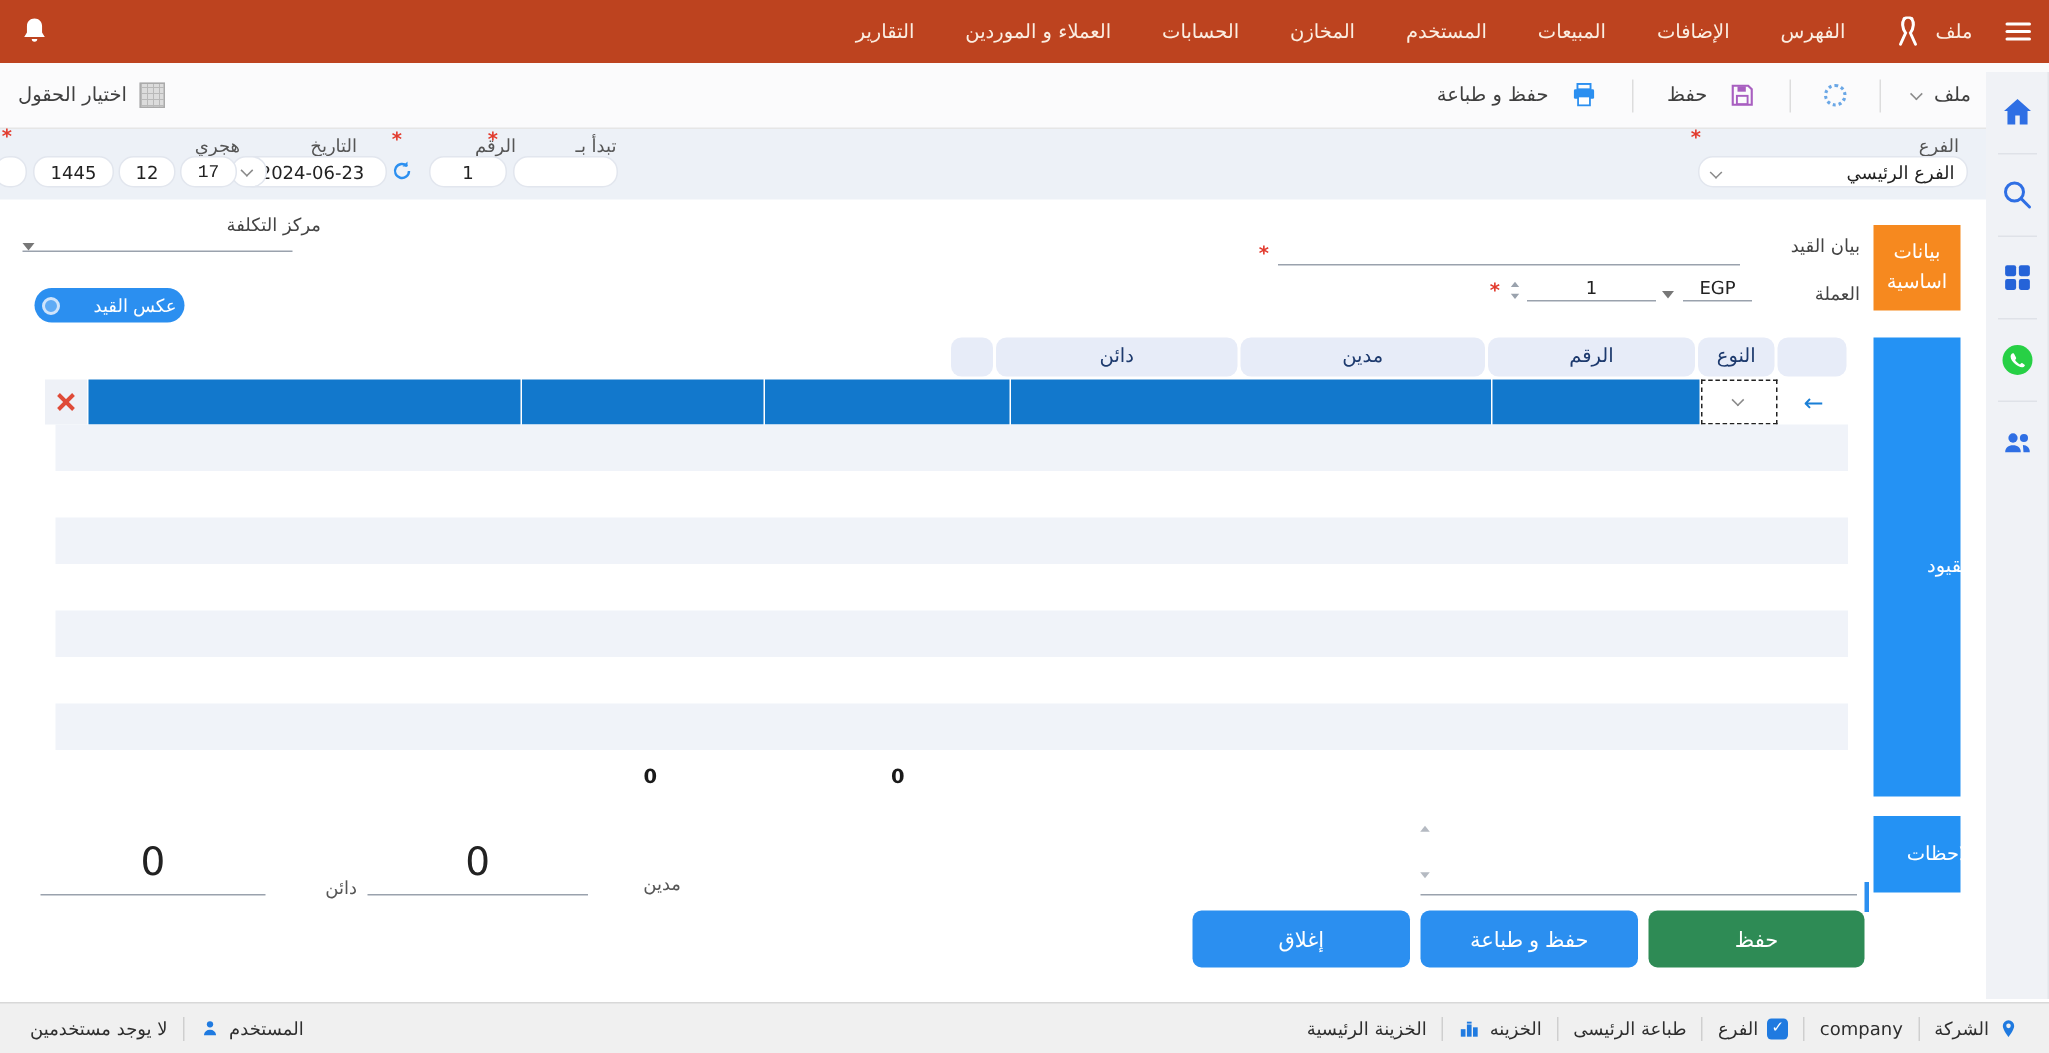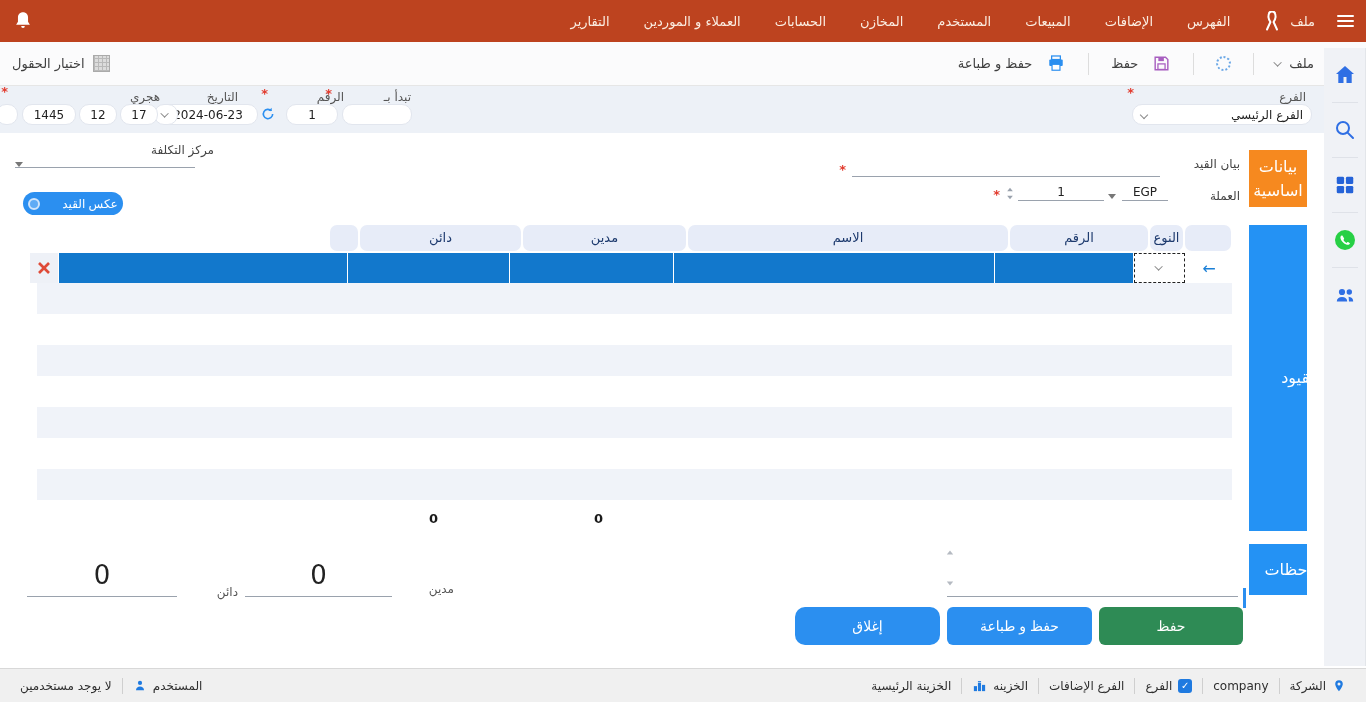--- a/index.html
+++ b/index.html
@@ -46,21 +46,21 @@
   .pill .val { flex:1; text-align:center; direction:ltr; }
 
   
   .uline { position:absolute; border-bottom:1px solid #9aa2ad; }
   .mini-arrows { position:absolute; display:flex; flex-direction:column; gap:3px; }
   .tri-up { width:0; height:0; border-left:4px solid transparent; border-right:4px solid transparent; border-bottom:5px solid #9aa2ad; }
   .tri-down { width:0; height:0; border-left:4px solid transparent; border-right:4px solid transparent; border-top:5px solid #9aa2ad; }
   .sel-caret { position:absolute; width:0; height:0; border-left:4px solid transparent; border-right:4px solid transparent; border-top:5px solid #777; }
 
   
-  .side-tab { position:absolute; right:59px; width:58px; color:#fff; font-size:16px; display:flex;
+  .side-tab { position:absolute; right:59px; width:58px; color:#fff; font-size:13px; display:flex;
               align-items:center; justify-content:center; text-align:center; cursor:pointer; line-height:1.5; padding:4px; }
   .tab-orange { background:#f6891f; }
   .tab-blue   { background:#2492f4;padding-left:48px; } 
   .thead { position:absolute; top:225px; right:134px; height:28px; display:flex; }
   .th { background:#e7ecf8; color:#1d3a6e; font-size:13px; height:26px; line-height:26px; text-align:center;
         border-radius:7px; margin:0 1px; }
   .sel-row { position:absolute; top:253px; right:134px; height:30px; display:flex; }
   .sel-cell { background:#1278cc; height:30px; margin:0 0.5px; }
   .stripe { position:absolute; right:134px; height:31px; }
   .total-zero { position:absolute; font-size:13px; font-weight:bold; color:#1a1a1a; }
@@ -237,21 +237,21 @@
   <span class="req" style="top:86px; right:1098px;">*</span>
   <div class="pill" style="top:104px; right:1108px; width:100px;">
     <span class="val">2024-06-23</span>
   </div>
   <div class="pill" style="top:104px; right:1188px; width:24px; justify-content:center;">
     <span class="caret-down"></span>
   </div>
 
   <span class="flabel" style="top:90px; right:1206px;">هجري</span>
   <span class="req" style="top:84px; right:1358px;">*</span>
-  <div class="pill" style="top:104px; right:1208px; width:38px;">
+  <div class="pill" style="top:104px; right:1208px; width:38px;font-family:Liberation Mono, monospace;">
     <span class="val">17</span>
   </div>
   <div class="pill" style="top:104px; right:1249px; width:38px;">
     <span class="val">12</span>
   </div>
   <div class="pill" style="top:104px; right:1290px; width:54px;">
     <span class="val">1445</span>
   </div>
   <div class="pill" style="top:104px; right:1348px; width:22px;"></div>
 
@@ -281,23 +281,22 @@
     <span>عكس القيد</span>
       <span class="dot"></span>
   </button>
 
   <div class="side-tab tab-orange" style="top:150px; height:57px;">بيانات اساسية</div>
   <div class="side-tab tab-blue" style="top:225px; height:306px;">القيود</div>
   <div class="side-tab tab-blue" style="top:544px; height:51px;">الملاحظات</div>
 
   <div class="thead">
     <div class="th" style="width:46px;"></div>
-    <div class="th" style="width:33px;">النوع</div>
+    <div class="th" style="width:51px;">النوع</div>
     <div class="th" style="width:138px;">الرقم</div>
-    <div class="th" style="width:320px;">الاسم</div>
     <div class="th" style="width:163px;">مدين</div>
     <div class="th" style="width:161px;">دائن</div>
     <div class="th" style="width:28px;"></div>
   </div>
 
   <div class="sel-row">
     <div class="arrow-cell" style="width:46px;">
       <span>←</span>
     </div>
     <div class="type-cell" style="width:51px; margin:0 1px;">
@@ -337,41 +336,41 @@
   <span class="flabel" style="top:582px; right:912px; color:#555;">مدين</span>
   <div class="big-zero" style="top:560px; right:974px; width:147px;">0</div>
   <div class="uline" style="top:577px; right:974px; width:147px; height:20px;"></div>
 
   <span class="flabel" style="top:585px; right:1128px; color:#555;">دائن</span>
   <div class="big-zero" style="top:560px; right:1189px; width:150px;">0</div>
   <div class="uline" style="top:577px; right:1189px; width:150px; height:20px;"></div>
 
   <button class="action-btn btn-green" style="right:123px; width:144px;">حفظ</button>
   <button class="action-btn btn-blue" style="right:274px; width:145px;">حفظ و طباعة</button>
-  <button class="action-btn btn-blue" style="right:426px; width:145px;border-radius:10px;">إغلاق</button>
+  <button class="action-btn btn-blue" style="right:426px; width:145px;">إغلاق</button>
 
   <footer class="statusbar">
     <div class="sgroup">
       <span class="sitem">
         <span>
           <svg width="14" height="16" viewBox="0 0 24 24">
               <path d="M12 2a6.5 6.5 0 0 0-6.5 6.5C5.5 13 12 21 12 21s6.5-8 6.5-12.5A6.5 6.5 0 0 0 12 2zm0 9a2.6 2.6 0 1 1 0-5.2 2.6 2.6 0 0 1 0 5.2z" fill="#1f7ae0"></path>
             </svg>
         </span>
         <span>الشركة</span>
       </span>
       <span class="ssep"></span>
       <span class="sitem" style="direction:ltr;">company</span>
       <span class="ssep"></span>
       <span class="sitem">
         <span class="checkbox-ic">✓</span>
         <span>الفرع</span>
       </span>
       <span class="ssep"></span>
-      <span class="sitem">الفرع الإضافات</span>
+      <span class="sitem">طباعة الرئيسى</span>
       <span class="ssep"></span>
       <span class="sitem">
         <span>الخزينه</span>
         <span>
           <svg width="15" height="15" viewBox="0 0 24 24">
               <rect x="3" y="13" width="5" height="8" fill="#1f7ae0"></rect>
               <rect x="9.5" y="8" width="5" height="13" fill="#1f7ae0"></rect>
               <rect x="16" y="11" width="5" height="10" fill="#1f7ae0"></rect>
               <rect x="9.5" y="5" width="5" height="2" fill="#1f7ae0"></rect>
             </svg>

